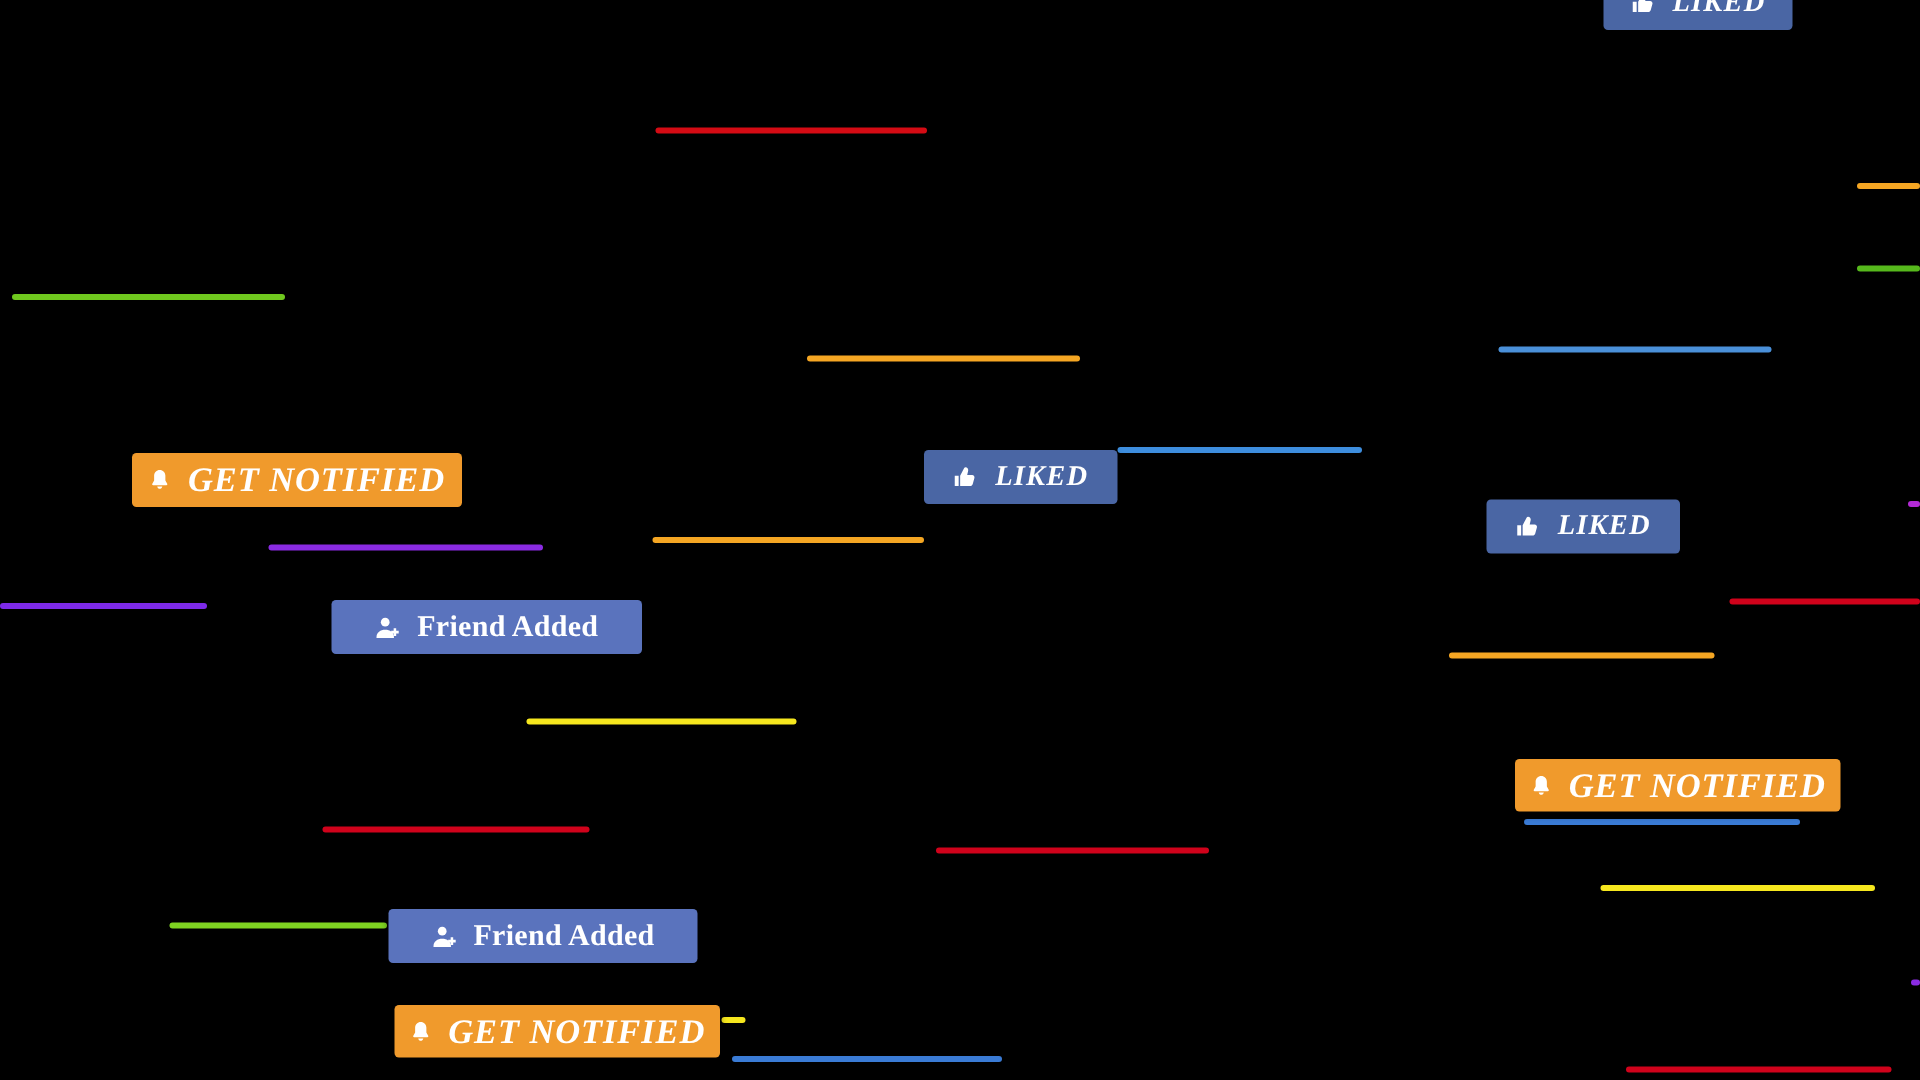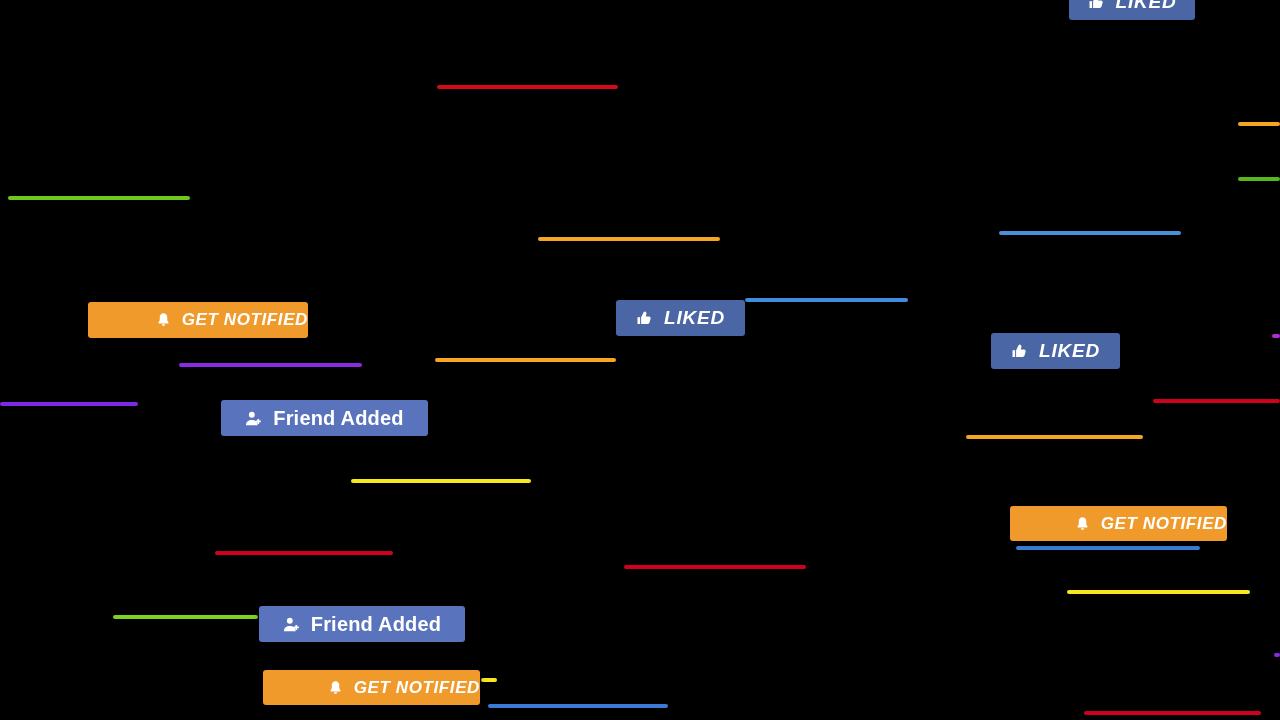--- a/index.html
+++ b/index.html
@@ -1,21 +1,21 @@
 <!DOCTYPE html>
 <html><head>
 <meta charset="utf-8">
 <style>
   html,body{margin:0;padding:0;background:#000;}
   #stage{
     position:relative;
     width:1280px;height:720px;
     background:#000;
     overflow:hidden;
-    font-family:Liberation Sans, sans-serif;
+    font-family:Liberation Serif, serif;
   }
   .line{
     position:absolute;
     height:4px;
     border-radius:2px;
   }
   .badge{
     position:absolute;
     display:flex;
     align-items:center;
@@ -25,23 +25,22 @@
     color:#fff;
     box-shadow:0 2px 5px rgba(0,0,0,0.45);
     cursor:pointer;
     user-select:none;
     box-sizing:border-box;
   }
   .badge svg{fill:#ffffff;display:block;}
   .badge-notify{
     font-weight:bold;
     font-style:italic;
-    font-size:17px;
+    font-size:23px;
     letter-spacing:0.6px;
-    justify-content:flex-end;
   }
   .badge-liked{
     font-weight:bold;
     font-style:italic;
     font-size:19px;
     letter-spacing:0.8px;
   }
   .badge-friend{
     font-weight:bold;
     font-size:20px;

